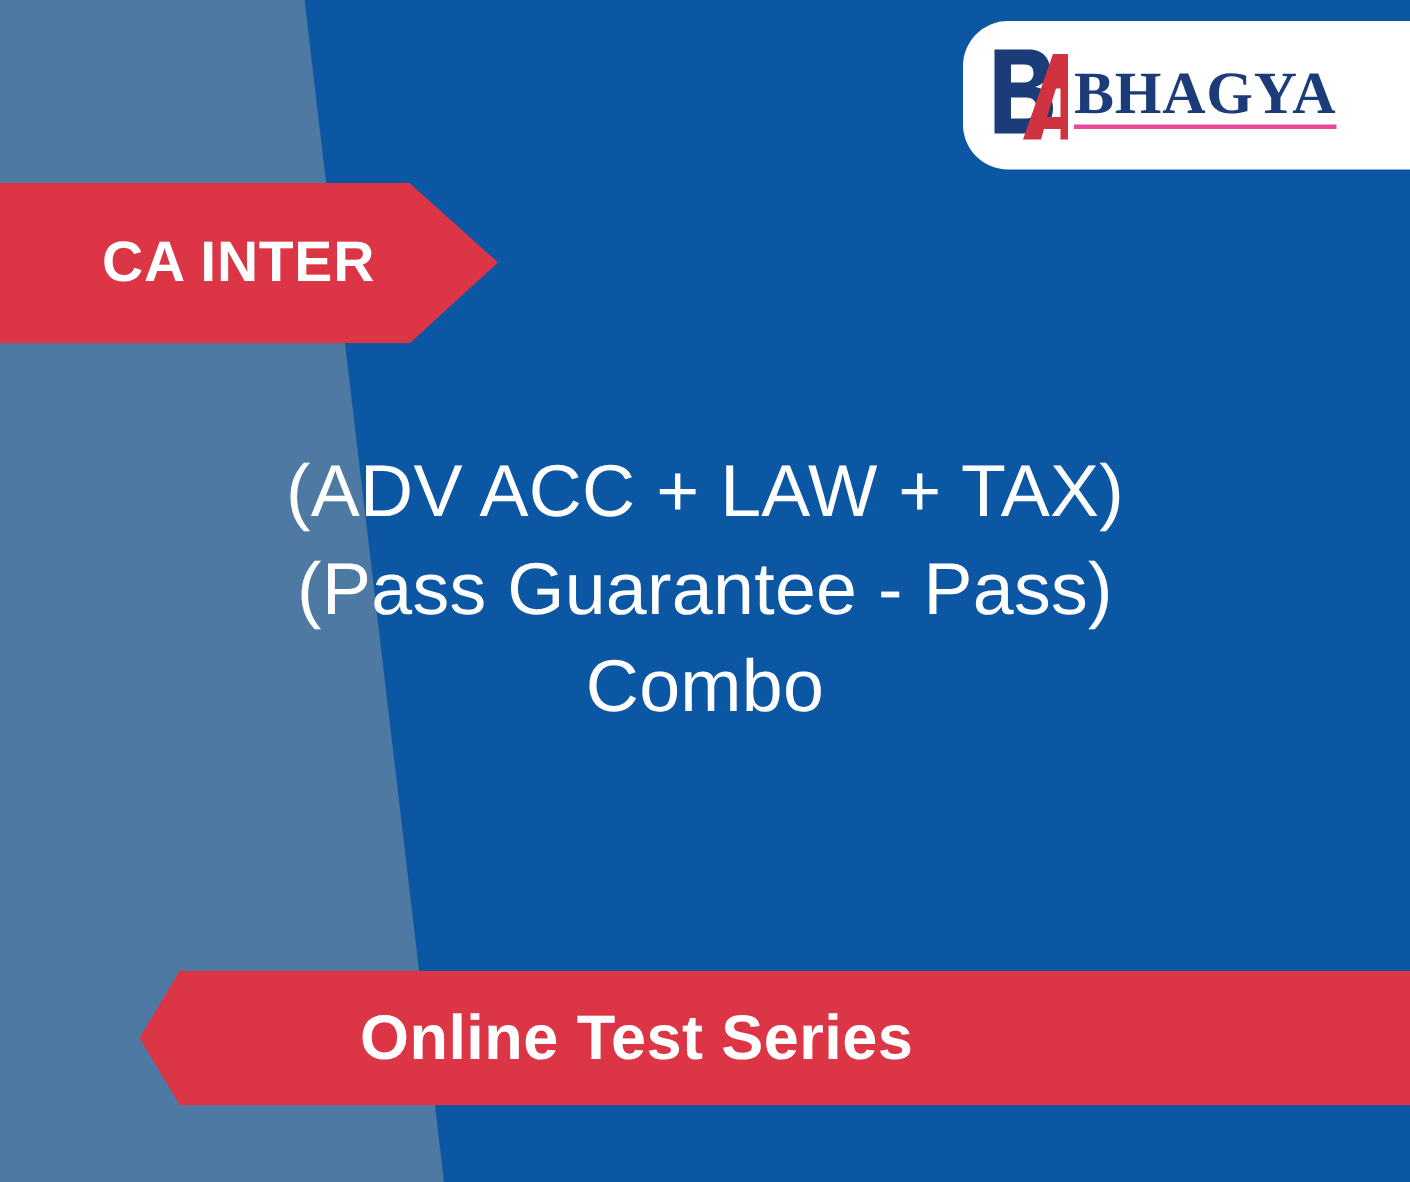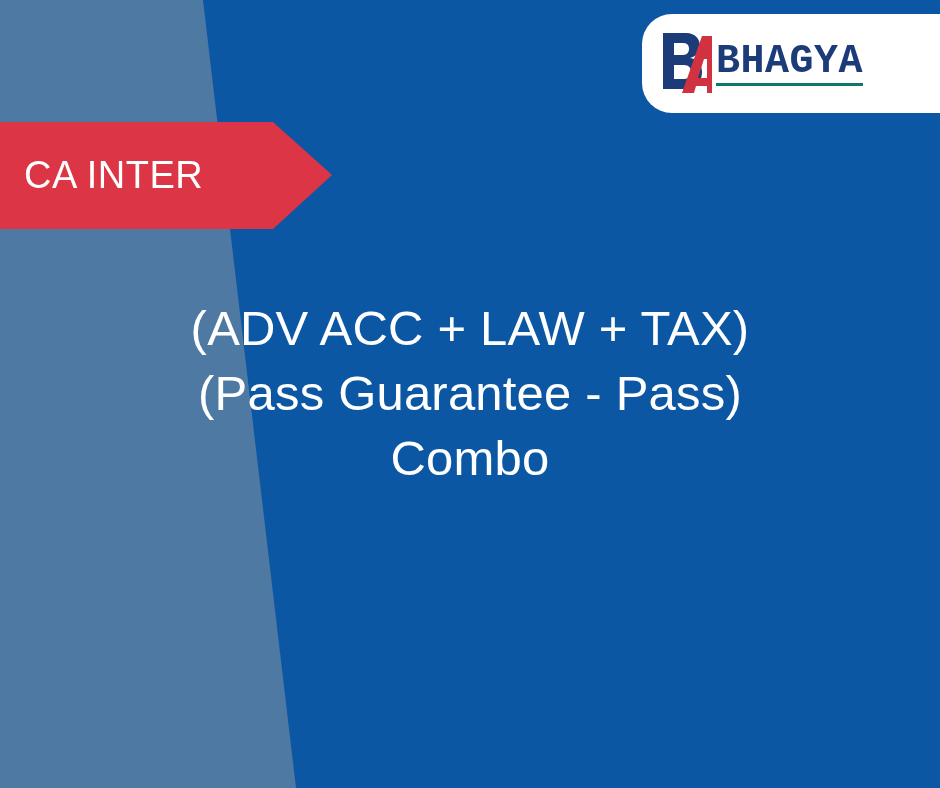--- a/index.html
+++ b/index.html
@@ -56,26 +56,26 @@
     height: 66px;
     margin-right: 4px;
   }
   .logo-words {
     display: flex;
     flex-direction: column;
     justify-content: center;
     line-height: 1;
   }
   .logo-top {
-    font-family: Liberation Mono, monospace;
+    font-family: Liberation Serif, serif;
     font-weight: bold;
     font-size: 40px;
     letter-spacing: 0.5px;
     color: #1B3C78;
-    border-bottom: 3px solid #0f766e;
+    border-bottom: 3px solid #ec4899;
     padding-bottom: 1px;
   }
   .logo-bottom {
     font-family: "Liberation Serif", serif;
     font-weight: bold;
     font-size: 34px;
     letter-spacing: 1.5px;
     color: #D13240;
     margin-top: 3px;
   }
@@ -88,23 +88,23 @@
     width: 332px;
     height: 107px;
     background: #DC3545;
     clip-path: polygon(0 0, 273px 0, 332px 53px, 273px 107px, 0 107px);
     display: flex;
     align-items: center;
   }
   .pennant-label {
     color: #ffffff;
     font-size: 38px;
-    font-weight: normal;
+    font-weight: bold;
     letter-spacing: 0.5px;
-    padding-left: 24px;
+    padding-left: 68px;
     white-space: nowrap;
   }
 
   
   .title-block {
     position: absolute;
     left: 0;
     top: 296px;
     width: 940px;
     text-align: center;
@@ -162,14 +162,17 @@
   <div class="pennant">
     <span class="pennant-label">CA INTER</span>
   </div>
 
   <div class="title-block">
     <span class="title-line">(ADV ACC + LAW + TAX)</span>
     <span class="title-line">(Pass Guarantee - Pass)</span>
     <span class="title-line">Combo</span>
   </div>
 
+  <div class="bottom-banner">
+    <span class="bottom-banner-label">Online Test Series</span>
+  </div>
 
 </div>
 
 </body></html>

